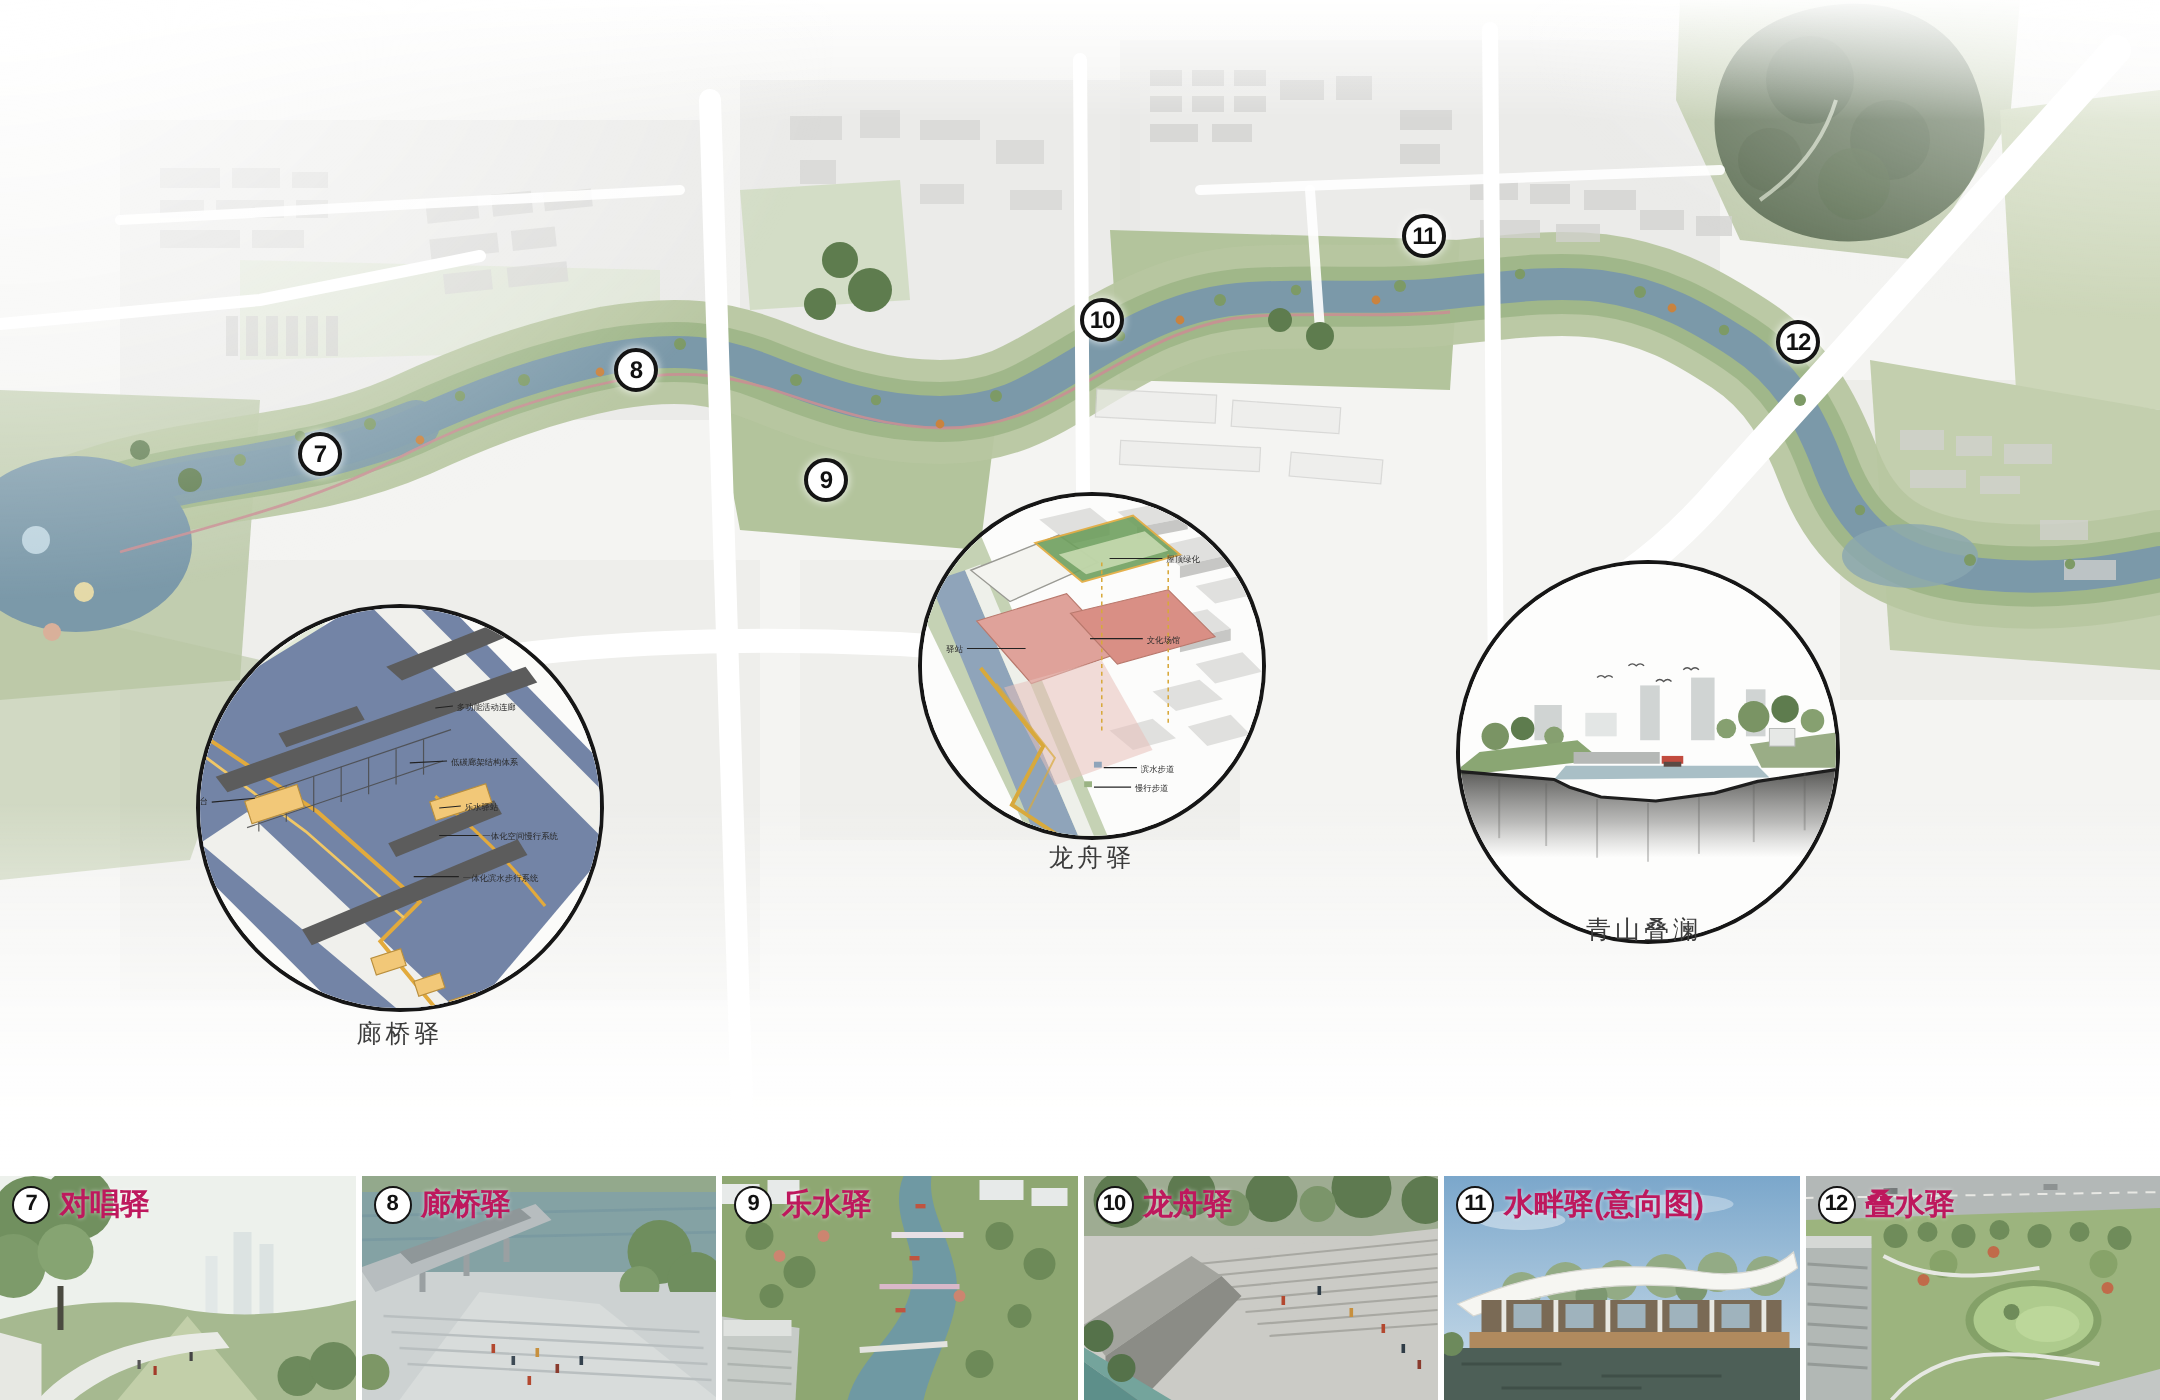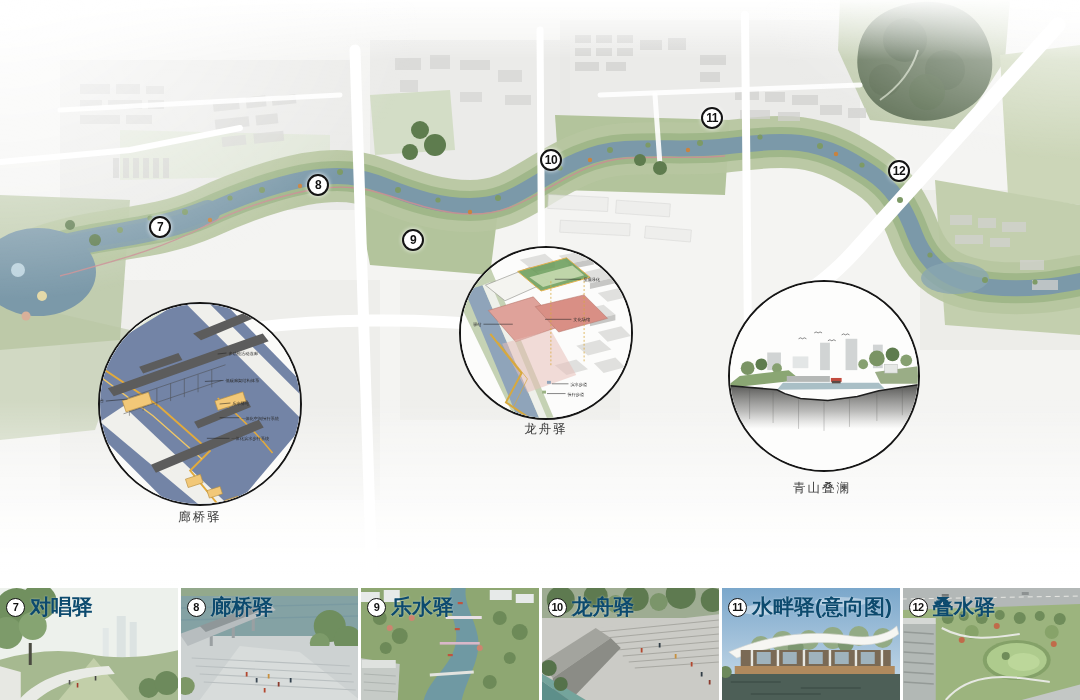--- a/index.html
+++ b/index.html
@@ -28,21 +28,21 @@
   .ann-text{font-size:4.3px;fill:#2a2a2a;font-family:"Liberation Sans",sans-serif;}
 
   
   .strip{position:absolute;left:0;top:588px;width:1080px;height:112px;display:flex;gap:3px;}
   .tile{position:relative;flex:1;overflow:hidden;background:#c9cfc9;}
   .tile svg{position:absolute;left:0;top:0;width:100%;height:100%;}
   .tile-label{position:absolute;top:5px;left:6px;display:flex;align-items:center;gap:5px;z-index:2;}
   .num-badge{width:19px;height:19px;border-radius:50%;background:#fff;border:1.8px solid #141414;
     color:#111;font-weight:700;font-size:11px;line-height:1;display:flex;align-items:center;justify-content:center;
     box-sizing:border-box;letter-spacing:-.5px;}
-  .tile-name{font-size:21px;font-weight:700;color:#0c4a6e;text-shadow:0 0 2px rgba(255,255,255,.55);}
+  .tile-name{font-size:15px;font-weight:700;color:#be185d;text-shadow:0 0 2px rgba(255,255,255,.55);}
 </style>
 </head>
 <body>
 
 <div class="stage">
 
   <div class="map-wrap">
     <svg width="1080" height="585" viewBox="0 0 1080 585">
       <defs>
         <linearGradient id="vBottom" x1="0" y1="0" x2="0" y2="1">
@@ -466,21 +466,21 @@
         <path d="M20,110 L20,140"></path>
           <path d="M44,112 L44,144"></path>
           <path d="M70,120 L70,150"></path>
         <path d="M96,122 L96,152"></path>
           <path d="M122,119 L122,148"></path>
           <path d="M150,112 L150,142"></path>
           <path d="M176,107 L176,136"></path>
       </g>
     </svg>
   </div>
-  <div class="callout-label" style="left:822px;top:480px;">青山叠澜</div>
+  <div class="callout-label" style="left:822px;top:457px;">青山叠澜</div>
 
   <div class="strip">
 
     <div class="tile">
       <svg viewBox="0 0 180 112" preserveAspectRatio="xMidYMid slice">
         <rect width="180" height="112" fill="#edf1ec"></rect>
         <rect x="118" y="28" width="9" height="42" fill="#dce3e2"></rect>
           <rect x="131" y="34" width="7" height="36" fill="#dce3e2"></rect>
         <rect x="104" y="40" width="6" height="30" fill="#e2e8e7"></rect>
         <path d="M0,72 Q50,58 90,66 T180,62 L180,112 L0,112 Z" fill="#a6b990"></path>

